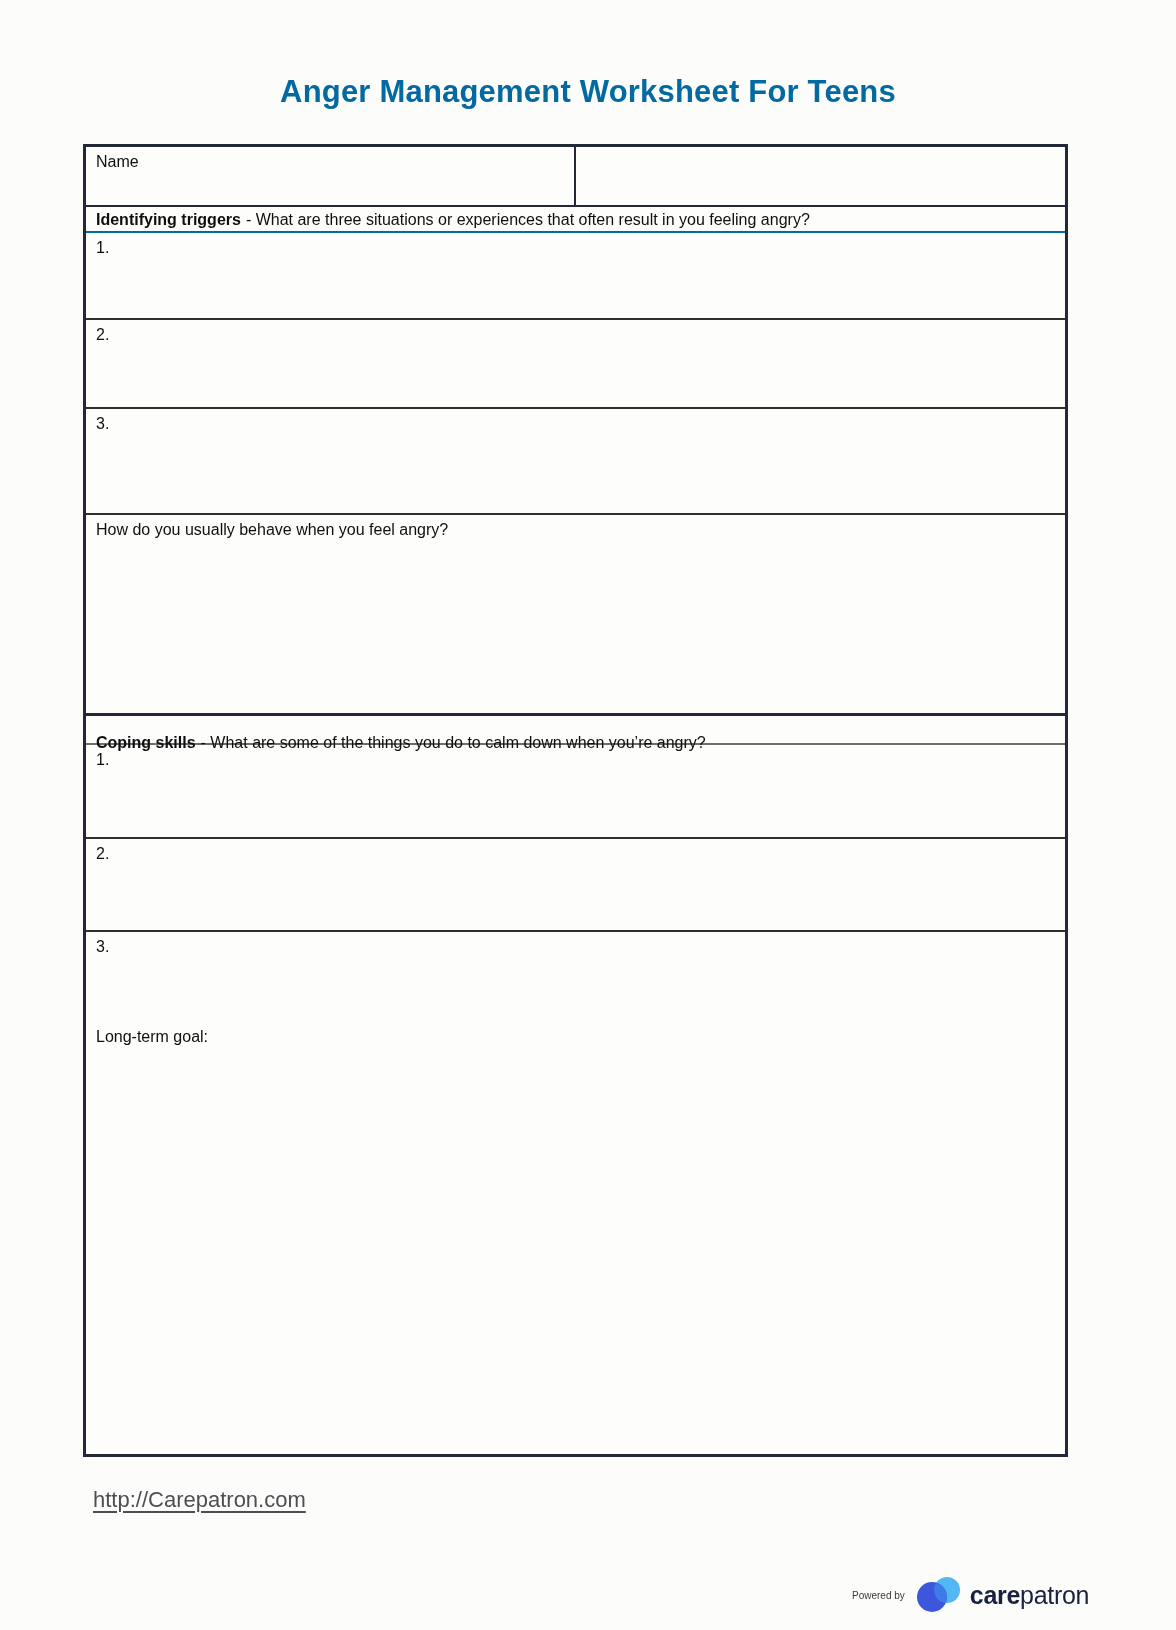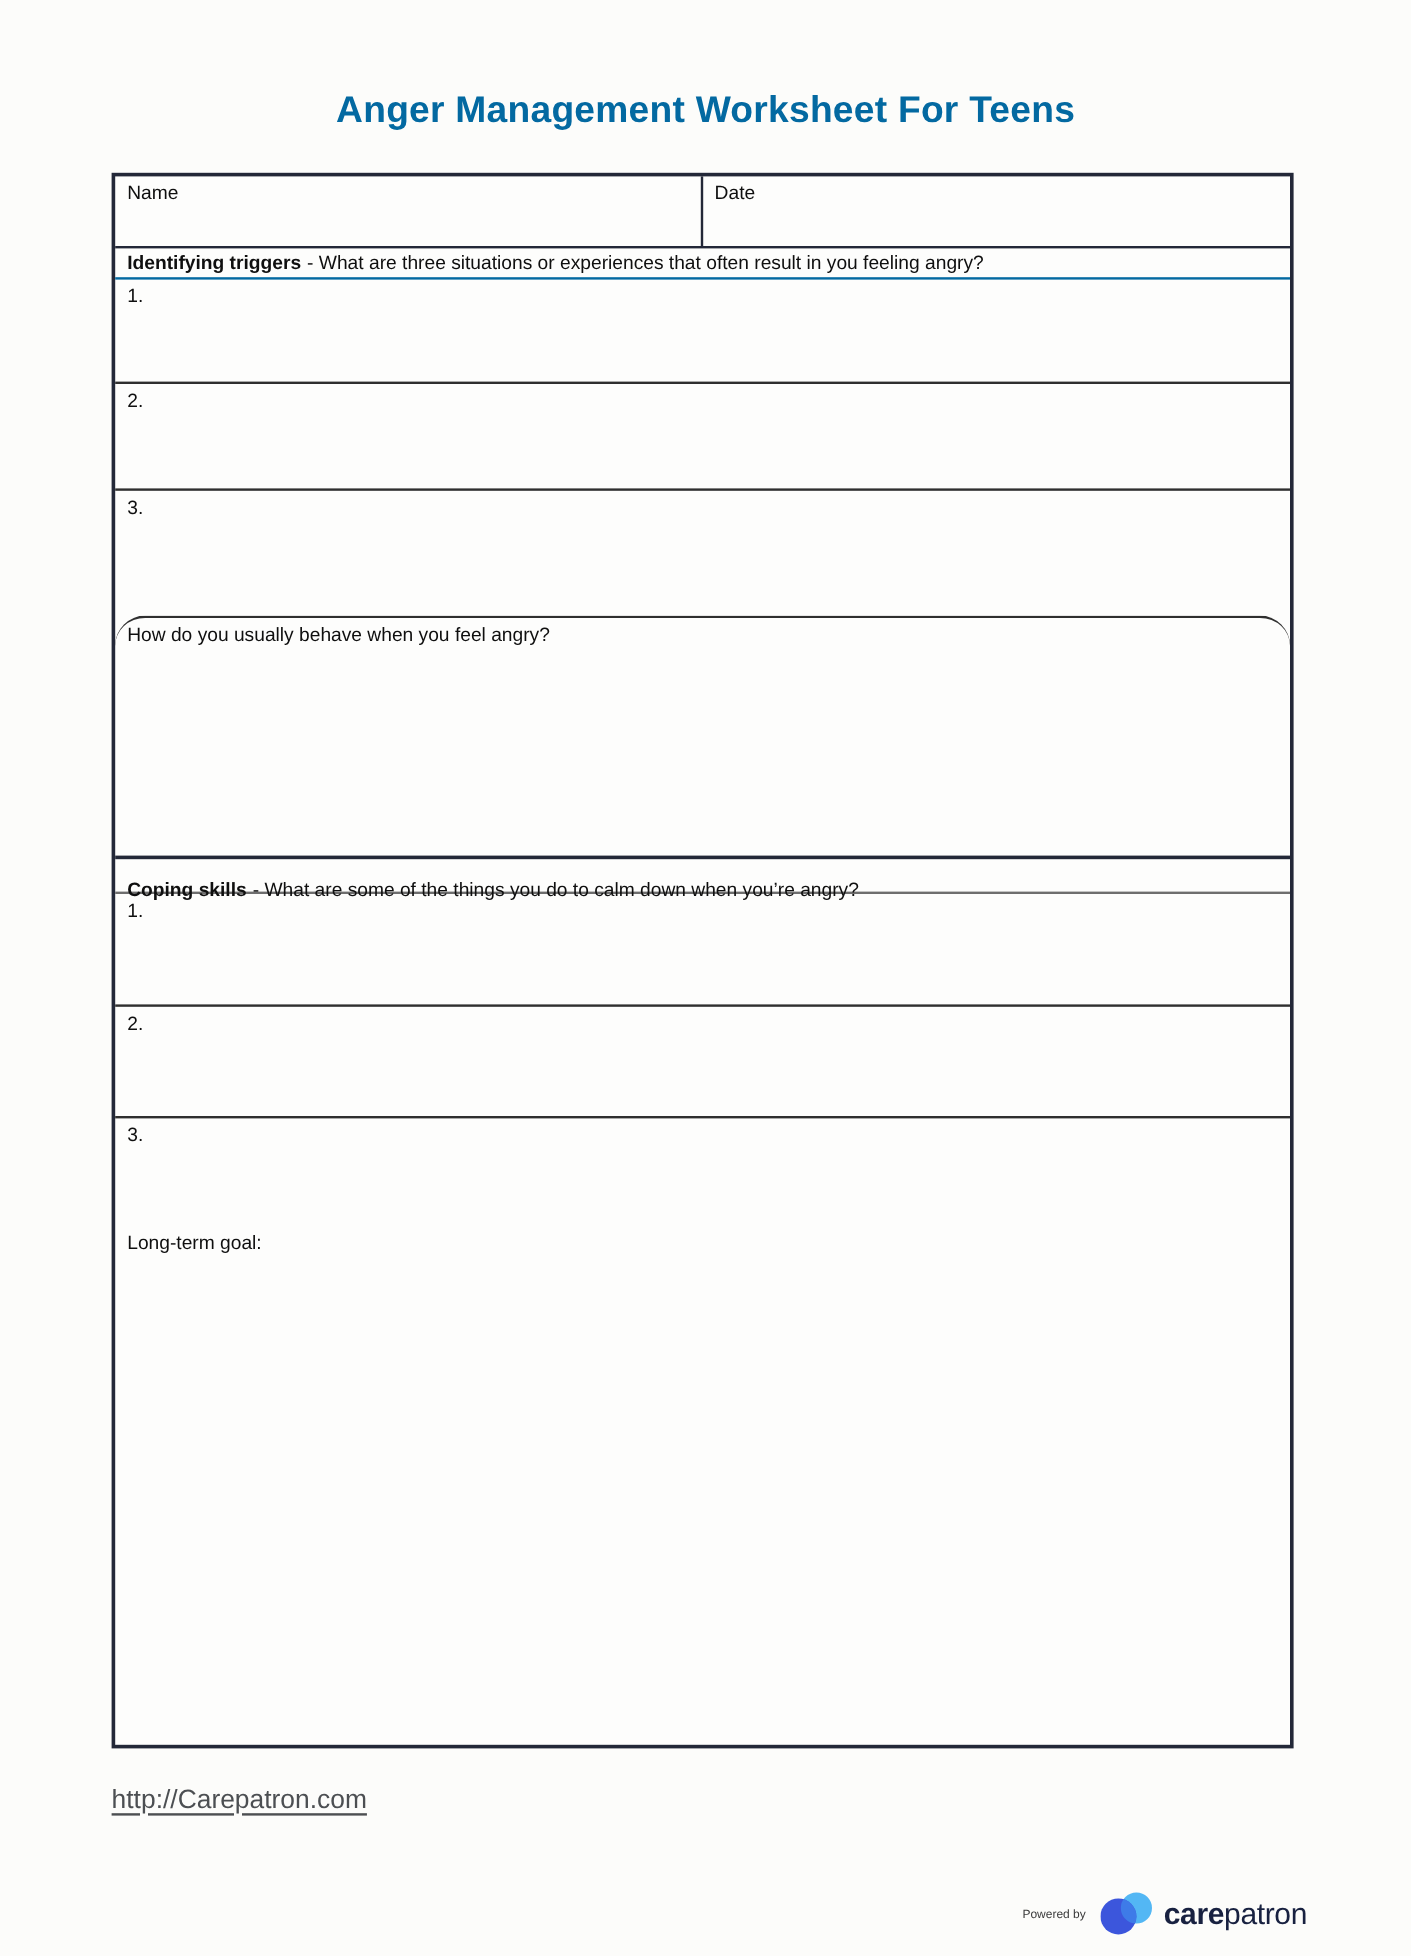--- a/index.html
+++ b/index.html
@@ -10,42 +10,42 @@
     font-family:"Liberation Sans", sans-serif;
     color:#0f0f0f;
   }
   .page-title {
     position:absolute; top:74px; left:0; width:100%;
     text-align:center;
     font-size:31px; font-weight:bold; color:#0369a1;
     letter-spacing:0.2px;
   }
   .sheet {
-    position:absolute; left:93px; top:144px; width:985px; height:1313px;
+    position:absolute; left:83px; top:144px; width:985px; height:1313px;
     border:3px solid #232838; background:#fdfdfc;
     display:flex; flex-direction:column;
     font-size:16px;
   }
   .row { width:100%; position:relative; }
   .cell-pad { padding:6px 10px; }
   
   .r-namedate   { height:58px; display:flex; }
   .r-head       { border-top:2px solid #232838; border-bottom:2px solid #0369a1; }
   .r-head .cell-pad { padding-top:4px; padding-bottom:4px; }
   .h28  { height:28px; }
   .h32  { height:32px; }
   .h61  { height:61px; }
   .h85  { height:85px; }
   .h89  { height:89px; }
   .h92  { height:92px; }
   .h93  { height:93px; }
   .h106 { height:106px; }
   .h172 { height:172px; }
   .h199 { height:199px; }
-  .h200 { height:200px;border-radius:25px; }
+  .h200 { height:200px; }
   .line-dark   { border-top:2px solid #2f2f2f; }
   .line-heavy  { border-top:3px solid #232838; }
   .gray-bottom { border-bottom:2px solid #6e6e6e; }
   .name-cell { width:50%; height:100%; border-right:2px solid #232838; }
   .date-cell { width:50%; height:100%; }
   .sec-label { font-weight:bold; }
   .sec-q { margin-left:5px; }
   .goals-head { line-height:23px; padding-top:5px; }
   
   .footer-link {
@@ -65,23 +65,20 @@
 </head>
 <body>
 
 <div class="page-title">Anger Management Worksheet For Teens</div>
 
 <div class="sheet">
 
   <div class="row r-namedate">
     <div class="name-cell cell-pad">
       <span>Name</span>
-    </div>
-    <div class="date-cell cell-pad">
-      <span>Date</span>
     </div>
   </div>
 
   <div class="row r-head h28">
     <div class="cell-pad">
       <span class="sec-label">Identifying triggers</span><span class="sec-q">- What are three situations or experiences that often result in you feeling angry?</span>
     </div>
   </div>
 
   <div class="row h85">

